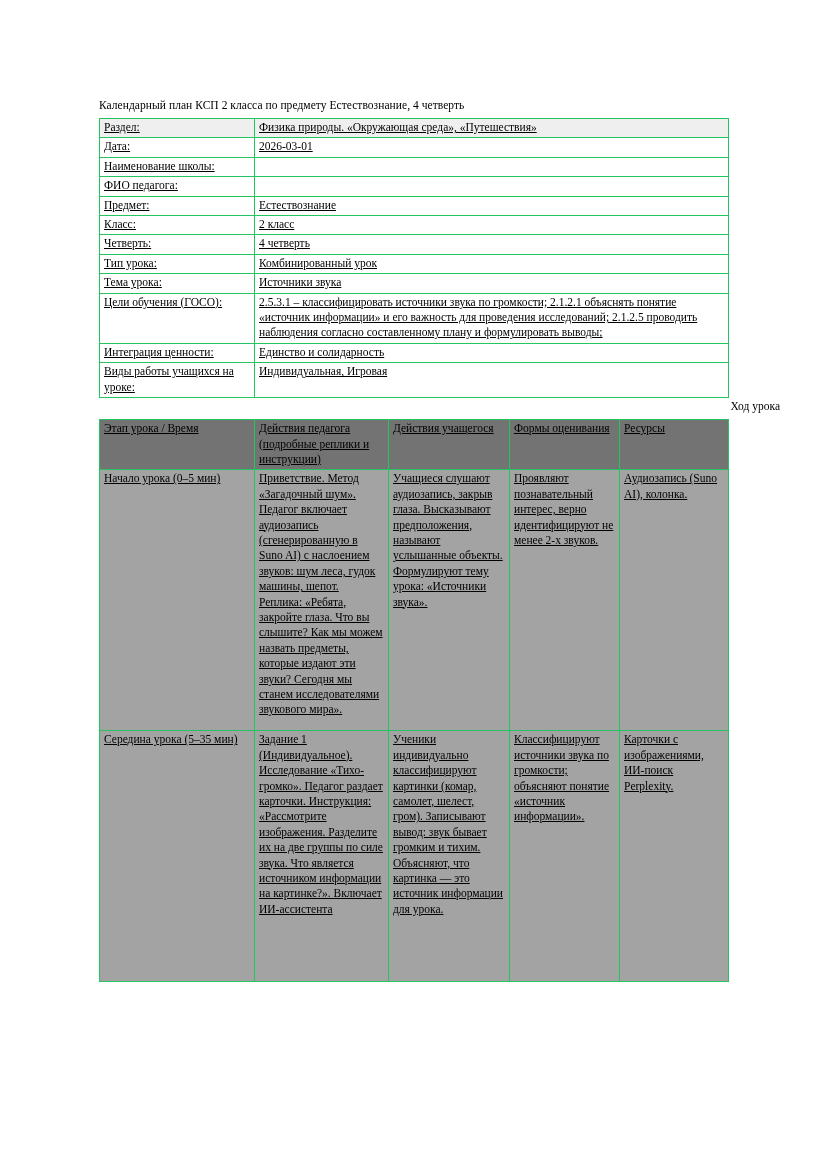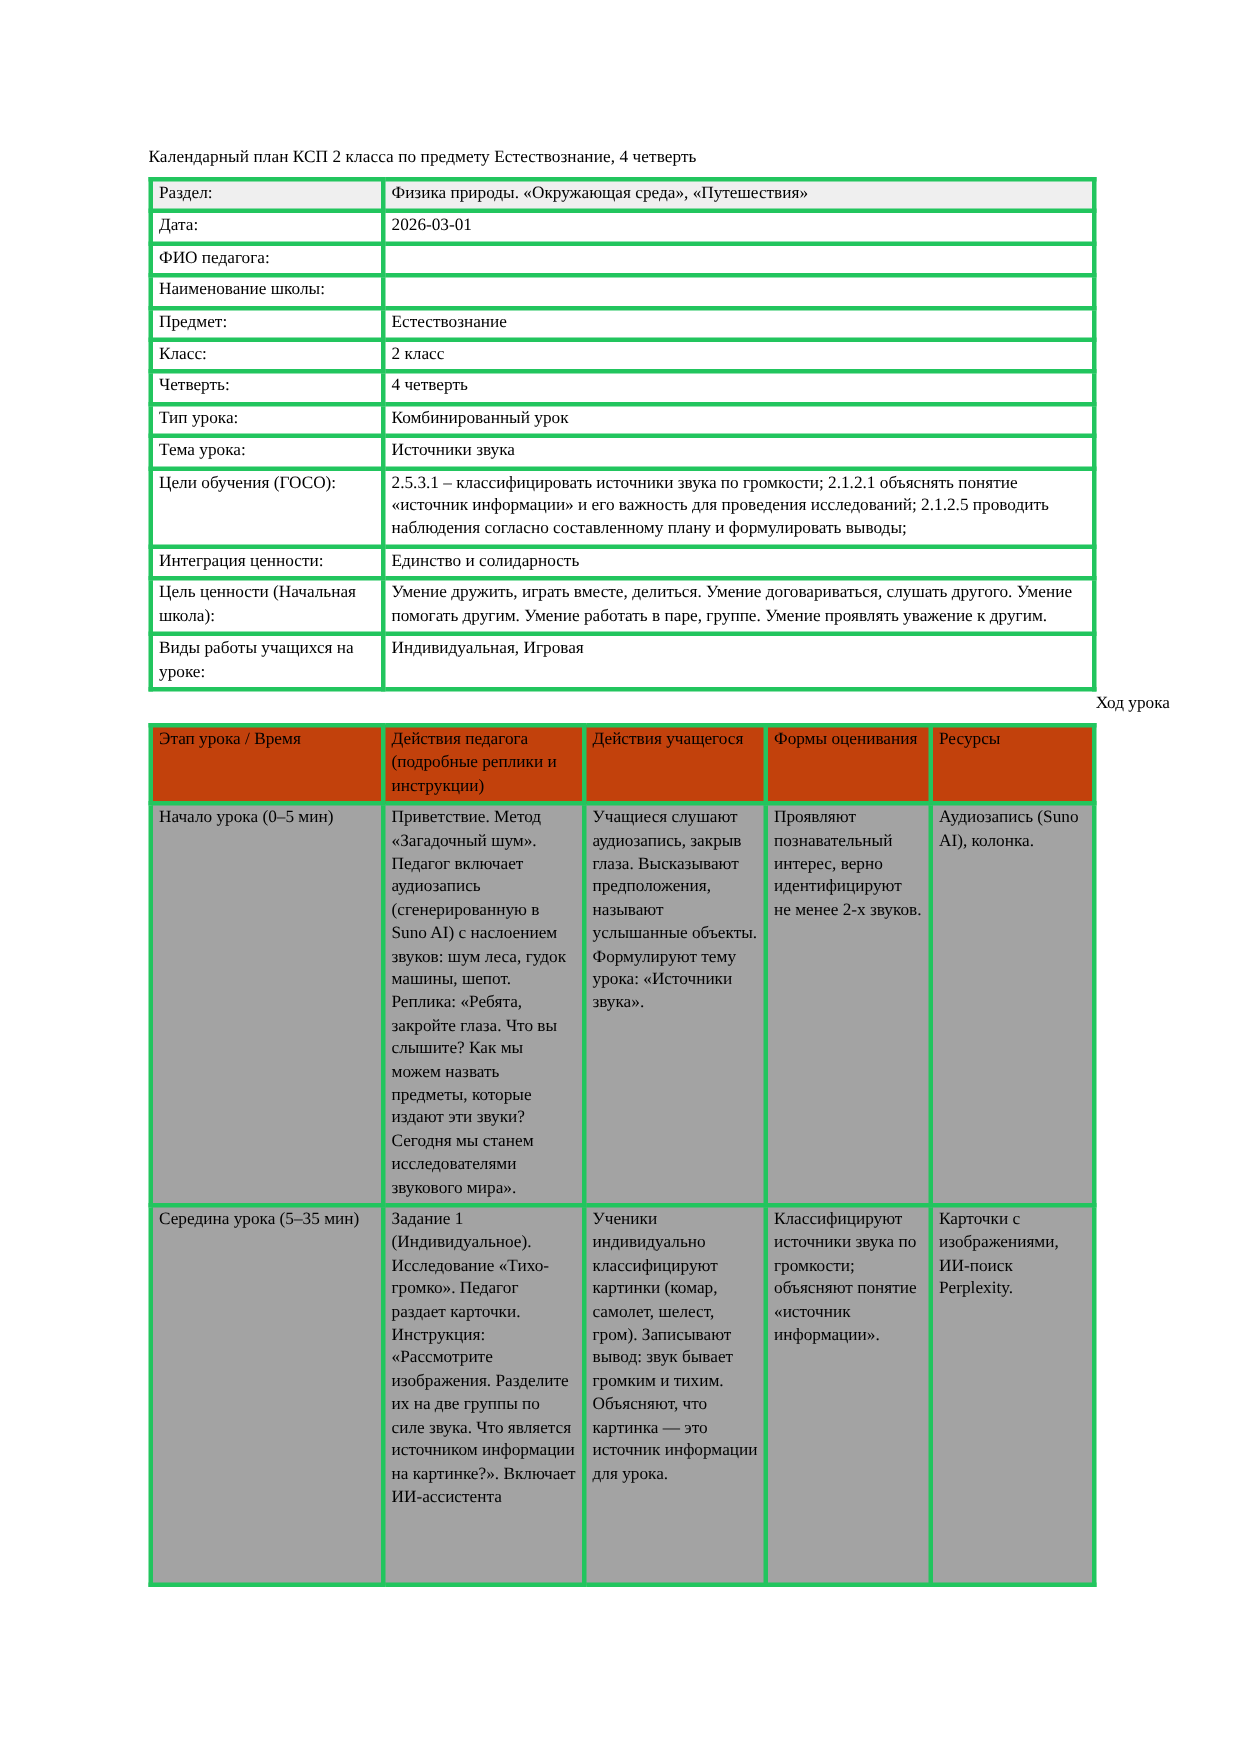--- a/index.html
+++ b/index.html
@@ -34,28 +34,29 @@
   table.k-table {
     border-collapse: collapse;
     width: 629px;
     table-layout: fixed;
     font-size: 11.5px;
     line-height: 15.4px;
   }
 
   table.k-table td,
   table.k-table th {
-    border: 3px solid #22c55e;
+    border: 1px solid #22c55e;
     padding: 1px 4px 2px 4px;
     vertical-align: top;
     text-align: left;
     font-weight: normal;
     word-wrap: break-word;
     overflow-wrap: break-word;
     hyphens: none;
+    text-decoration: underline;
   }
 
   
   .info-table col.c-label { width: 155px; }
   .info-table col.c-value { width: 474px; }
 
   .info-table tr.shaded td {
     background: #efefef;
   }
 
@@ -67,21 +68,21 @@
   }
 
   
   .flow-table col.c1 { width: 155px; }
   .flow-table col.c2 { width: 134px; }
   .flow-table col.c3 { width: 121px; }
   .flow-table col.c4 { width: 110px; }
   .flow-table col.c5 { width: 109px; }
 
   .flow-table thead td {
-    background: #c2410c;
+    background: #737373;
   }
 
   .flow-table tbody td {
     background: #a3a3a3;
   }
 
   .row-start td { height: 257px; }
   .row-middle td { height: 247px; }
 </style>
 </head>
@@ -99,25 +100,25 @@
     <tbody>
       <tr class="shaded">
         <td>Раздел:</td>
         <td>Физика природы. «Окружающая среда», «Путешествия»</td>
       </tr>
       <tr>
         <td>Дата:</td>
         <td>2026-03-01</td>
       </tr>
       <tr>
-        <td>ФИО педагога:</td>
+        <td>Наименование школы:</td>
         <td></td>
       </tr>
       <tr>
-        <td>Наименование школы:</td>
+        <td>ФИО педагога:</td>
         <td></td>
       </tr>
       <tr>
         <td>Предмет:</td>
         <td>Естествознание</td>
       </tr>
       <tr>
         <td>Класс:</td>
         <td>2 класс</td>
       </tr>
@@ -133,24 +134,20 @@
         <td>Тема урока:</td>
         <td>Источники звука</td>
       </tr>
       <tr>
         <td>Цели обучения (ГОСО):</td>
         <td>2.5.3.1 – классифицировать источники звука по громкости; 2.1.2.1 объяснять понятие «источник информации» и его важность для проведения исследований; 2.1.2.5 проводить наблюдения согласно составленному плану и формулировать выводы;</td>
       </tr>
       <tr>
         <td>Интеграция ценности:</td>
         <td>Единство и солидарность</td>
-      </tr>
-      <tr>
-        <td>Цель ценности (Начальная школа):</td>
-        <td>Умение дружить, играть вместе, делиться. Умение договариваться, слушать другого. Умение помогать другим. Умение работать в паре, группе. Умение проявлять уважение к другим.</td>
       </tr>
       <tr>
         <td>Виды работы учащихся на уроке:</td>
         <td>Индивидуальная, Игровая</td>
       </tr>
     </tbody>
   </table>
 
   <p class="section-caption">Ход урока</p>
 

